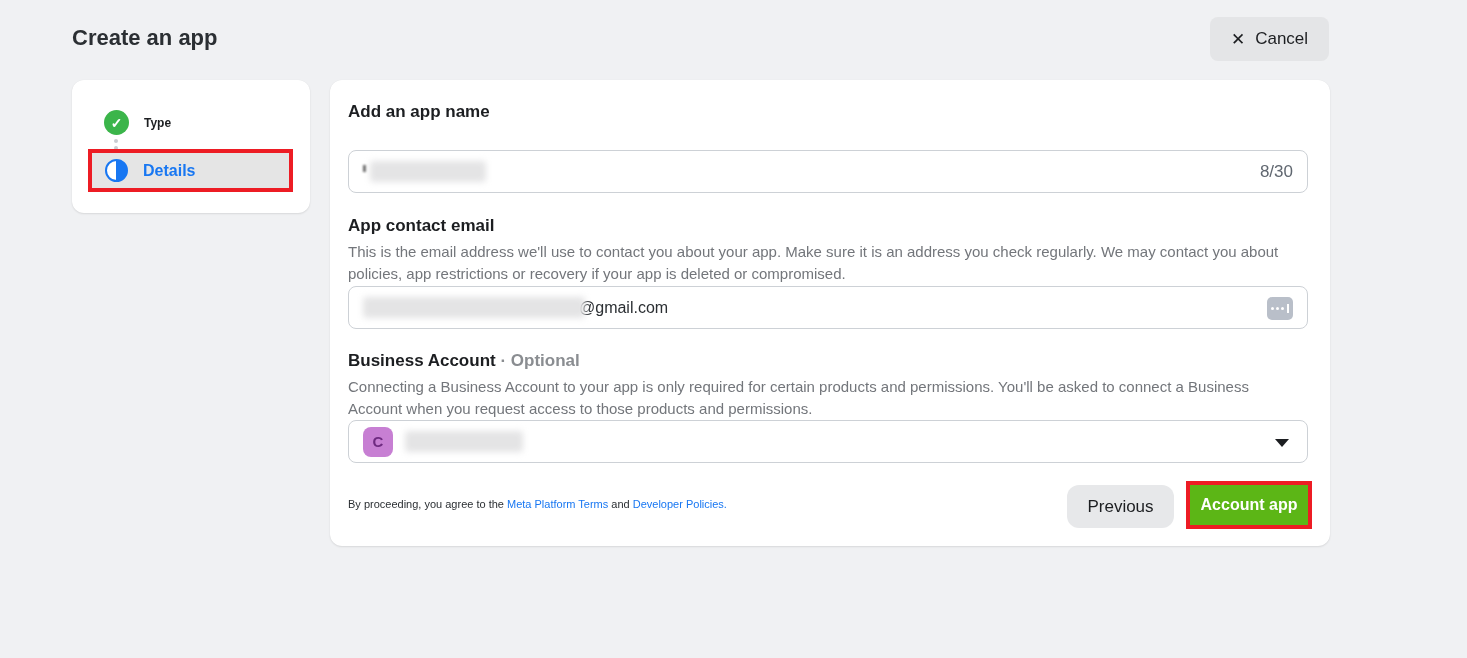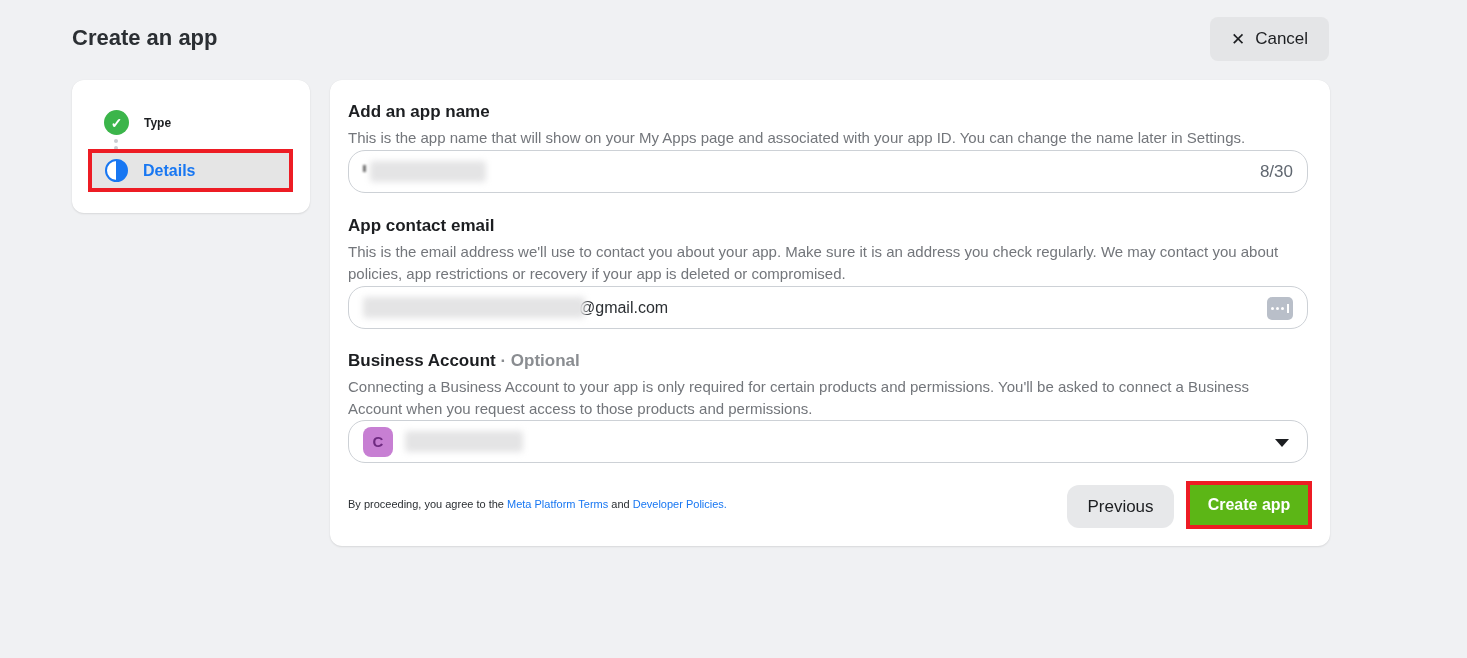--- a/index.html
+++ b/index.html
@@ -71,21 +71,21 @@
     position: absolute; left: 18px;
     font-size: 17px; font-weight: 700; color: #1C1E21; text-align: center;
   }
   .optional-tag { font-weight: 700; color: #8A8D91; }
   .section-desc {
     position: absolute; left: 18px; width: 952px;
     font-size: 15px; color: #73767B; line-height: 22px;
   }
   .field {
     position: absolute; left: 18px; width: 960px; height: 43px;
-    border: 1px solid #CDD1D6; border-radius: 17px; background: #fff;
+    border: 1px solid #CDD1D6; border-radius: 8px; background: #fff;
     display: flex; align-items: center; padding: 0 14px;
     cursor: text;
   }
   .redacted {
     height: 21px; background: #E4E4E5; border-radius: 3px;
     filter: blur(3px);
   }
   .redacted-tick {
     width: 3px; height: 7px; background: #6a6a6a;
     filter: blur(1px); margin-right: 4px; margin-top: -6px;
@@ -163,21 +163,20 @@
     <div class="step-details">
       <span class="half-circle-icon"></span>
       <span class="details-label">Details</span>
     </div>
   </div>
 </div>
 
 <div class="card main-card">
 
   <div class="section-label" style="top:22px">Add an app name</div>
-  <div class="section-desc" style="top:47px">This is the app name that will show on your My Apps page and associated with your app ID. You can change the name later in Settings.</div>
   <div class="field" style="top:70px">
     <span class="redacted-tick"></span>
     <span class="redacted" style="width:116px"></span>
     <span class="char-counter">8/30</span>
   </div>
 
   <div class="section-label" style="top:136px">App contact email</div>
   <div class="section-desc" style="top:161px">This is the email address we'll use to contact you about your app. Make sure it is an address you check regularly. We may contact you about policies, app restrictions or recovery if your app is deleted or compromised.</div>
   <div class="field" style="top:206px">
     <span class="redacted" style="width:222px"></span>
@@ -196,15 +195,15 @@
     <span class="ba-avatar">C</span>
     <span class="redacted" style="width:118px"></span>
     <span class="caret-down"></span>
   </div>
 
   <div class="agreement"><span>By proceeding, you agree to the </span><span class="link">Meta Platform Terms</span><span> and </span><span class="link">Developer Policies.</span></div>
 
   <button class="previous-btn">Previous</button>
 
   <div class="create-annotation">
-    <button class="create-btn">Create app</button>
+    <button class="create-btn">Account app</button>
   </div>
 </div>
 
 </body></html>

